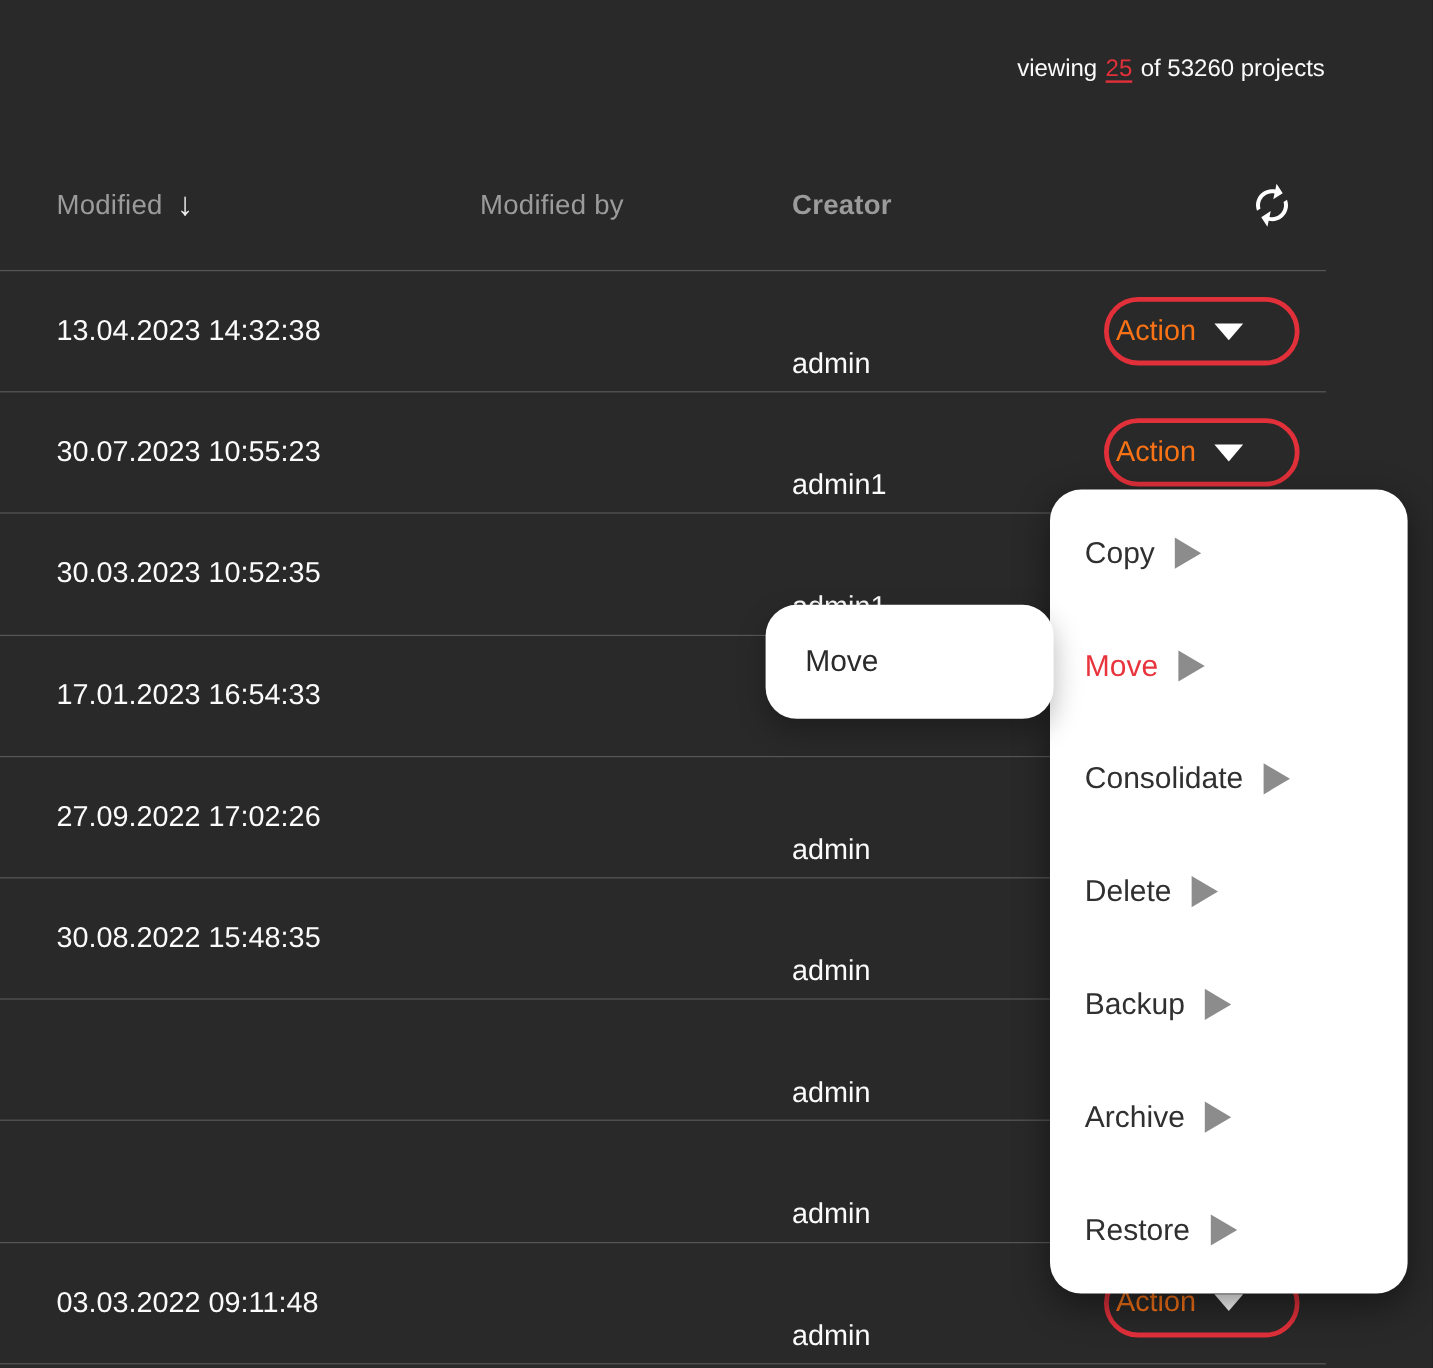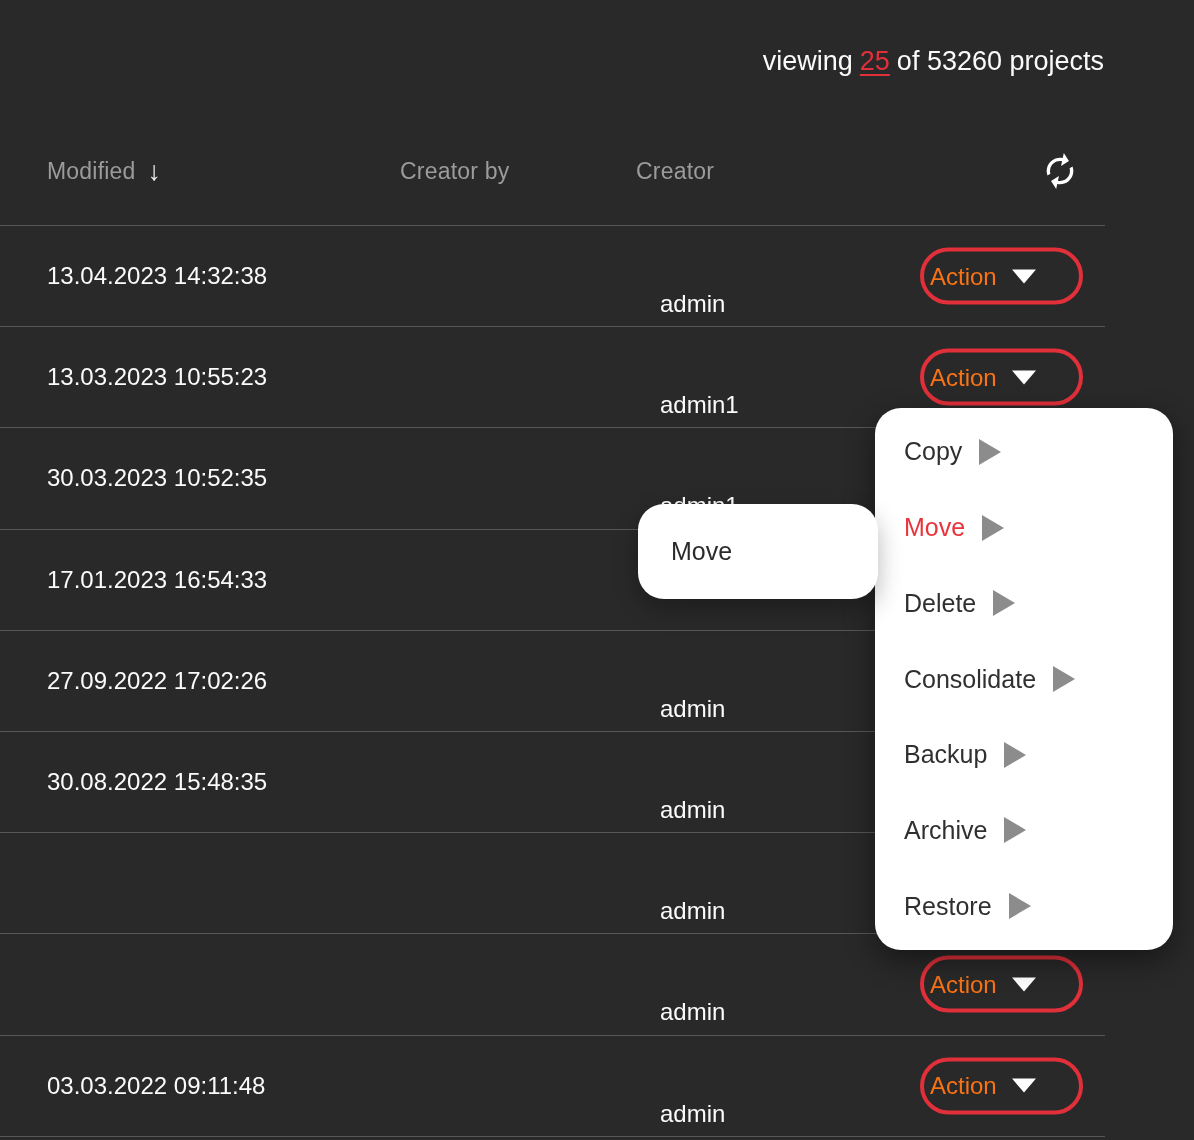--- a/index.html
+++ b/index.html
@@ -11,21 +11,21 @@
     position:relative;
     width:1194px;height:1140px;
     background:#292929;
     overflow:hidden;
     color:#f2f2f2;
   }
   
   .viewing-line{
     position:absolute;top:46px;right:90px;
     display:flex;align-items:baseline;gap:7px;
-    font-size:27px;color:#fafafa;
+    font-size:20px;color:#fafafa;
   }
   .viewing-count{
     color:#e1303a;
     text-decoration:underline;
     text-underline-offset:4px;
     font-weight:500;
   }
   
   .table{
     position:absolute;left:0;top:117px;width:1105px;
@@ -33,21 +33,21 @@
   .thead{
     position:relative;height:108px;
   }
   .th{
     position:absolute;top:50%;transform:translateY(-50%);
     font-size:23px;color:#9b9b9b;letter-spacing:.2px;
     display:flex;gap:12px;
   }
   .th-modified{left:47px;}
   .th-modified-by{left:400px;}
-  .th-creator{left:636px;}
+  .th-creator{left:660px;font-weight:bold;}
   .sort-arrow{color:#f0f0f0;font-size:27px;line-height:1;}
   .refresh-btn{
     position:absolute;right:24px;top:50%;transform:translateY(-50%);
     width:42px;height:42px;display:flex;align-items:center;justify-content:center;
     cursor:pointer;background:none;border:none;padding:0;
   }
   .refresh-btn svg{transform:scaleX(-1) rotate(-12deg);}
   .row{
     position:relative;height:100.2px;
     border-top:1px solid #575757;
@@ -70,21 +70,21 @@
     cursor:pointer;
   }
   .caret-down{
     width:0;height:0;
     border-left:12px solid transparent;
     border-right:12px solid transparent;
     border-top:14px solid #ffffff;
   }
   
   .dropdown-menu{
-    position:absolute;left:875px;top:408px;width:298px;height:542px;
+    position:absolute;left:875px;top:408px;width:298px;height:670px;
     background:#ffffff;border-radius:26px;
     box-shadow:0 10px 30px rgba(0,0,0,.45);
     z-index:30;
     display:flex;flex-direction:column;
     padding:6px 0;box-sizing:border-box;
   }
   .menu-item{
     flex:1;display:flex;align-items:center;gap:17px;
     padding-left:29px;
     font-size:25px;color:#303030;
@@ -121,21 +121,21 @@
   </div>
 
   <div class="table">
 
     <div class="thead">
       <div class="th th-modified">
         <span>Modified</span>
         <span class="sort-arrow">↓</span>
       </div>
       <div class="th th-modified-by">
-        <span>Creator by</span>
+        <span>Modified by</span>
       </div>
       <div class="th th-creator">
         <span>Creator</span>
       </div>
       <button class="refresh-btn">
         <span style="display:flex;">
           <svg viewBox="0 0 24 24" width="40" height="40">
               <path fill="#ffffff" d="M12 4V1L8 5l4 4V6c3.31 0 6 2.69 6 6 0 1.01-.25 1.97-.7 2.8l1.46 1.46C19.54 15.03 20 13.57 20 12c0-4.42-3.58-8-8-8zm0 14c-3.31 0-6-2.69-6-6 0-1.01.25-1.97.7-2.8L5.24 7.74C4.46 8.97 4 10.43 4 12c0 4.42 3.58 8 8 8v3l4-4-4-4v3z"></path>
             </svg>
         </span>
@@ -145,21 +145,21 @@
     <div class="row">
       <span class="cell-date">13.04.2023 14:32:38</span>
       <span class="cell-creator">admin</span>
       <button class="action-btn">
         <span>Action</span>
         <span class="caret-down"></span>
       </button>
     </div>
 
     <div class="row">
-      <span class="cell-date">13.03.2023 10:55:23</span>
+      <span class="cell-date">30.07.2023 10:55:23</span>
       <span class="cell-creator">admin1</span>
       <button class="action-btn">
         <span>Action</span>
         <span class="caret-down"></span>
       </button>
     </div>
 
     <div class="row">
       <span class="cell-date">30.03.2023 10:52:35</span>
       <span class="cell-creator">admin1</span>
@@ -228,25 +228,25 @@
   <div class="dropdown-menu">
     <div class="menu-item">
       <span>Copy</span>
       <span class="arrow-right"></span>
     </div>
     <div class="menu-item accent">
       <span>Move</span>
       <span class="arrow-right"></span>
     </div>
     <div class="menu-item">
+      <span>Consolidate</span>
+      <span class="arrow-right"></span>
+    </div>
+    <div class="menu-item">
       <span>Delete</span>
-      <span class="arrow-right"></span>
-    </div>
-    <div class="menu-item">
-      <span>Consolidate</span>
       <span class="arrow-right"></span>
     </div>
     <div class="menu-item">
       <span>Backup</span>
       <span class="arrow-right"></span>
     </div>
     <div class="menu-item">
       <span>Archive</span>
       <span class="arrow-right"></span>
     </div>

